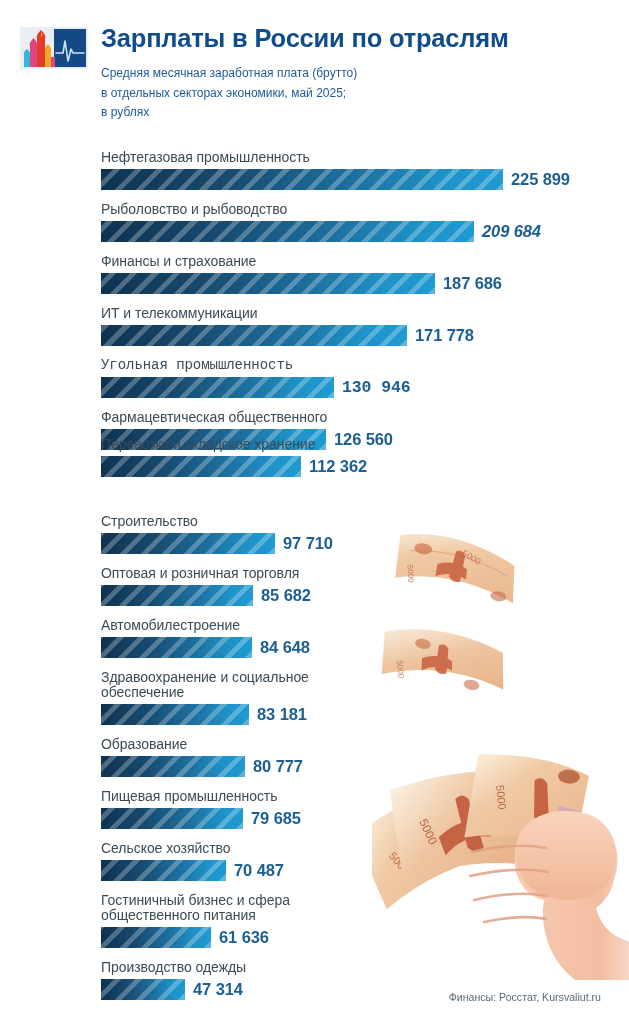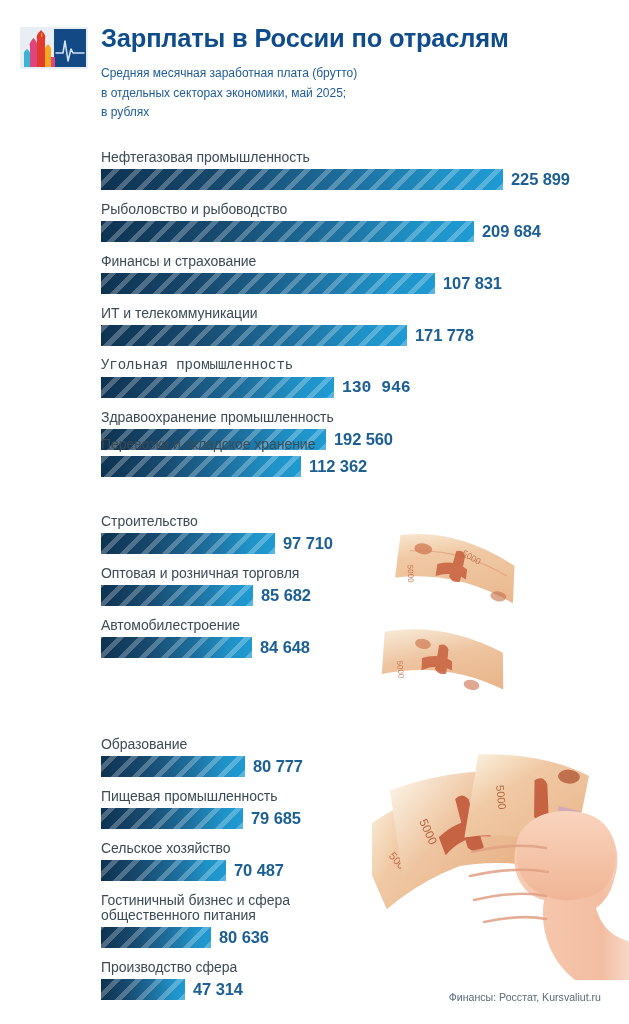--- a/index.html
+++ b/index.html
@@ -157,49 +157,49 @@
       <div class="bar-wrap" style="top: 19px; width: 402px;">
         <div class="bar" style="width: 402px;"></div>
       </div>
       <div class="bar-value" style="left: 511px; top: 20px;">225 899</div>
     </div>
     <div class="row" style="top: 202px; height: 40px;">
       <div class="row-label">Рыболовство и рыбоводство</div>
       <div class="bar-wrap" style="top: 19px; width: 402px;">
         <div class="bar" style="width: 373px;"></div>
       </div>
-      <div class="bar-value" style="left: 482px; top: 20px;">209 684</div>
+      <div class="bar-value" style="left: 482px; top: 20px; font-style: italic;">209 684</div>
     </div>
     <div class="row" style="top: 254px; height: 40px;">
       <div class="row-label">Финансы и страхование</div>
       <div class="bar-wrap" style="top: 19px; width: 402px;">
         <div class="bar" style="width: 334px;"></div>
       </div>
-      <div class="bar-value" style="left: 443px; top: 20px;">107 831</div>
+      <div class="bar-value" style="left: 443px; top: 20px;">187 686</div>
     </div>
     <div class="row" style="top: 306px; height: 40px;">
       <div class="row-label">ИТ и телекоммуникации</div>
       <div class="bar-wrap" style="top: 19px; width: 402px;">
         <div class="bar" style="width: 306px;"></div>
       </div>
       <div class="bar-value" style="left: 415px; top: 20px;">171 778</div>
     </div>
     <div class="row" style="top: 358px; height: 40px; font-family: Liberation Mono, monospace;">
       <div class="row-label">Угольная промышленность</div>
       <div class="bar-wrap" style="top: 19px; width: 402px;">
         <div class="bar" style="width: 233px;"></div>
       </div>
       <div class="bar-value" style="left: 342px; top: 20px;">130 946</div>
     </div>
     <div class="row" style="top: 410px; height: 40px;">
-      <div class="row-label">Здравоохранение промышленность</div>
+      <div class="row-label">Фармацевтическая общественного</div>
       <div class="bar-wrap" style="top: 19px; width: 402px;">
         <div class="bar" style="width: 225px;"></div>
       </div>
-      <div class="bar-value" style="left: 334px; top: 20px;">192 560</div>
+      <div class="bar-value" style="left: 334px; top: 20px;">126 560</div>
     </div>
     <div class="row" style="top: 437px; height: 40px;">
       <div class="row-label">Перевозки и складское хранение</div>
       <div class="bar-wrap" style="top: 19px; width: 402px;">
         <div class="bar" style="width: 200px;"></div>
       </div>
       <div class="bar-value" style="left: 309px; top: 20px;">112 362</div>
     </div>
     <div class="row" style="top: 514px; height: 40px;">
       <div class="row-label">Строительство</div>
@@ -214,20 +214,28 @@
         <div class="bar" style="width: 152px;"></div>
       </div>
       <div class="bar-value" style="left: 261px; top: 20px;">85 682</div>
     </div>
     <div class="row" style="top: 618px; height: 40px;">
       <div class="row-label">Автомобилестроение</div>
       <div class="bar-wrap" style="top: 19px; width: 402px;">
         <div class="bar" style="width: 151px;"></div>
       </div>
       <div class="bar-value" style="left: 260px; top: 20px;">84 648</div>
+    </div>
+    <div class="row" style="top: 670px; height: 55px;">
+      <div class="row-label">Здравоохранение и социальное
+обеспечение</div>
+      <div class="bar-wrap" style="top: 34px; width: 402px;">
+        <div class="bar" style="width: 148px;"></div>
+      </div>
+      <div class="bar-value" style="left: 257px; top: 35px;">83 181</div>
     </div>
     <div class="row" style="top: 737px; height: 40px;">
       <div class="row-label">Образование</div>
       <div class="bar-wrap" style="top: 19px; width: 402px;">
         <div class="bar" style="width: 144px;"></div>
       </div>
       <div class="bar-value" style="left: 253px; top: 20px;">80 777</div>
     </div>
     <div class="row" style="top: 789px; height: 40px;">
       <div class="row-label">Пищевая промышленность</div>
@@ -242,24 +250,24 @@
         <div class="bar" style="width: 125px;"></div>
       </div>
       <div class="bar-value" style="left: 234px; top: 20px;">70 487</div>
     </div>
     <div class="row" style="top: 893px; height: 55px;">
       <div class="row-label">Гостиничный бизнес и сфера
 общественного питания</div>
       <div class="bar-wrap" style="top: 34px; width: 402px;">
         <div class="bar" style="width: 110px;"></div>
       </div>
-      <div class="bar-value" style="left: 219px; top: 35px;">80 636</div>
+      <div class="bar-value" style="left: 219px; top: 35px;">61 636</div>
     </div>
     <div class="row" style="top: 960px; height: 40px;">
-      <div class="row-label">Производство сфера</div>
+      <div class="row-label">Производство одежды</div>
       <div class="bar-wrap" style="top: 19px; width: 402px;">
         <div class="bar" style="width: 84px;"></div>
       </div>
       <div class="bar-value" style="left: 193px; top: 20px;">47 314</div>
     </div>
   </div>
 
 <div class="illustration">
   <svg width="257" height="468" viewBox="0 0 257 468" xmlns="http://www.w3.org/2000/svg">
     <defs>

